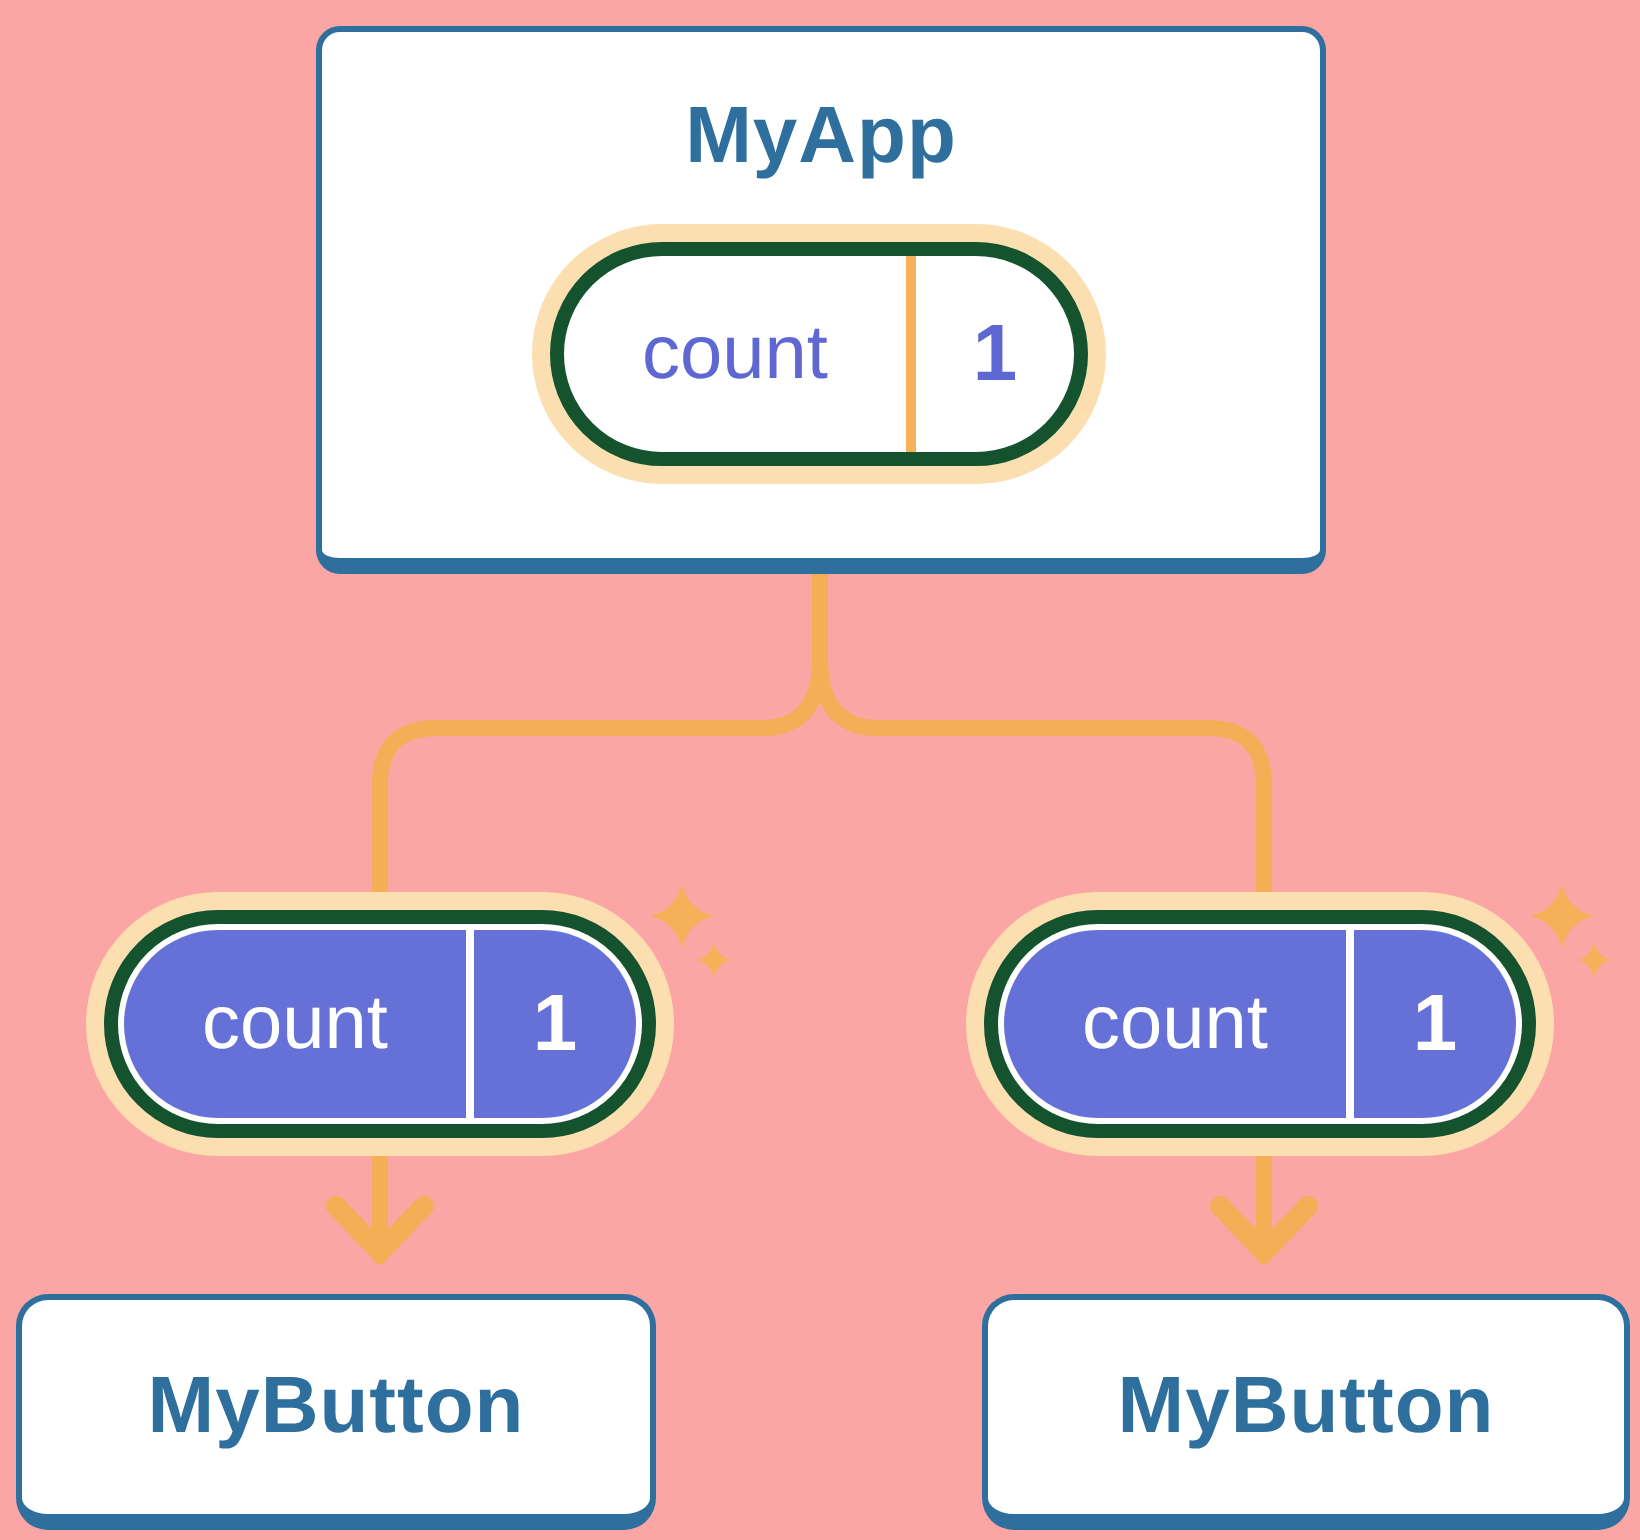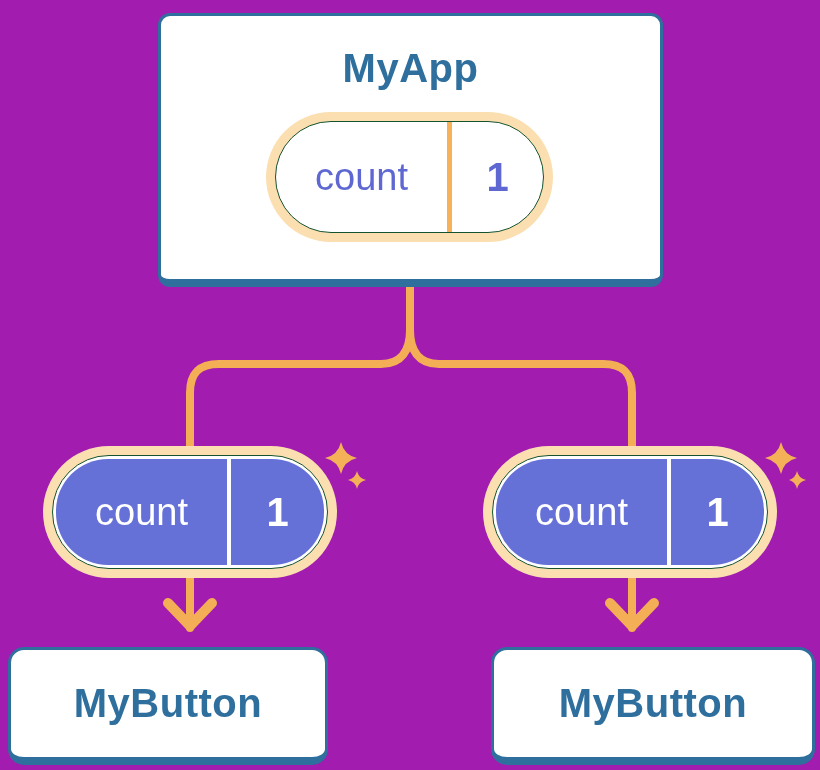--- a/index.html
+++ b/index.html
@@ -1,19 +1,19 @@
 <!DOCTYPE html>
 <html><head>
 <meta charset="utf-8">
 <style>
   html,body{margin:0;padding:0;}
   #stage{
     position:relative;
     width:820px;height:770px;
-    background:#a21caf;
+    background:#fca5a5;
     font-family:"Liberation Sans", sans-serif;
     overflow:hidden;
   }
   
   #wires{position:absolute;left:0;top:0;z-index:1;}
 
   
   .card{
     position:absolute;
     background:#FFFFFF;
@@ -42,21 +42,21 @@
     position:absolute;
     background:#FBDFB0;
     border-radius:70px;
     box-sizing:border-box;
     padding:9px;
     z-index:3;
   }
   .pill-ring{
     width:100%;height:100%;
     box-sizing:border-box;
-    border:1px solid #14532d;
+    border:7px solid #14532d;
     border-radius:60px;
     background:#FFFFFF;
     overflow:hidden;
     display:flex;
   }
   
   #pill-root{left:266px;top:112px;width:287px;height:130px;}
   #pill-root .seg-key{
     width:171px;display:flex;align-items:center;justify-content:center;
     color:#5F68D2;font-size:38px;

